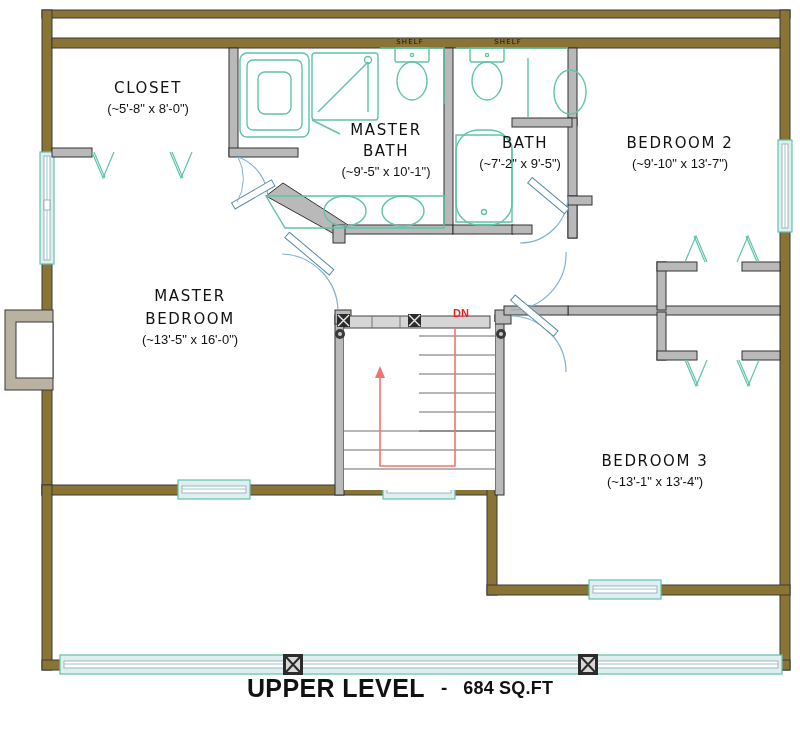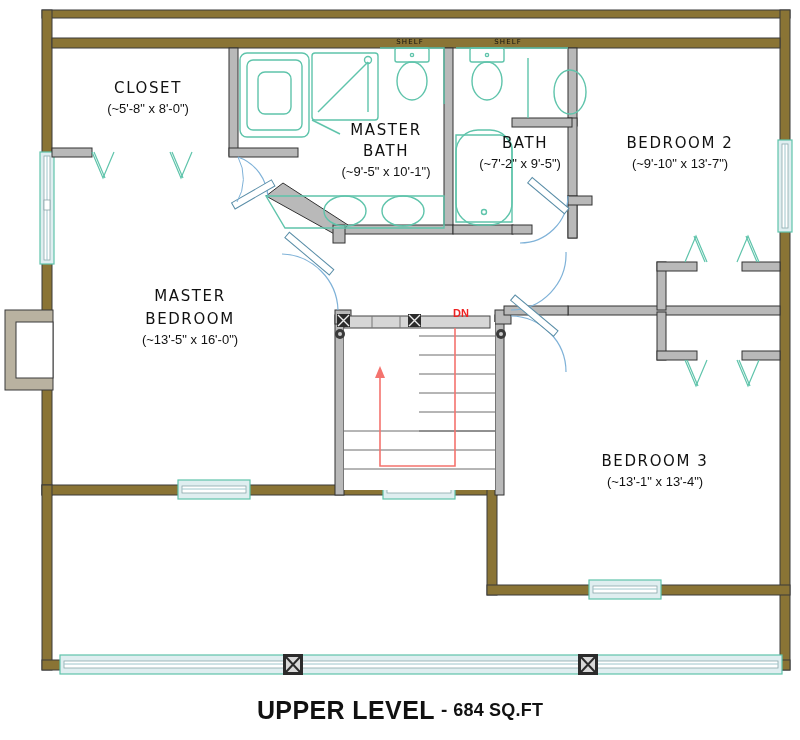--- a/index.html
+++ b/index.html
@@ -24,22 +24,22 @@
   }
   .shelf-txt{
     font-family:"DejaVu Sans", sans-serif;
     font-size:7px; letter-spacing:1.1px; fill:#111; text-anchor:middle;
   }
   .dn-txt{
     font-family:"Liberation Sans", sans-serif;
     font-size:11px; fill:#ee2222; text-anchor:middle; font-weight:700;
   }
   #title-bar{
-    position:absolute; left:0; right:0; top:690px; height:40px;
-    display:flex; align-items:center; justify-content:center; gap:6px;
+    position:absolute; left:0; right:0; top:668px; height:40px;
+    display:flex; align-items:center; justify-content:center; gap:16px;
   }
   #title-bar .t-main{font-size:25px;font-weight:700;color:#111;letter-spacing:.4px;}
   #title-bar .t-sep{font-size:19px;font-weight:700;color:#111;}
   #title-bar .t-sub{font-size:18px;font-weight:700;color:#111;letter-spacing:.2px;}
 </style>
 </head>
 <body>
 
 <div id="plan-root">
 

